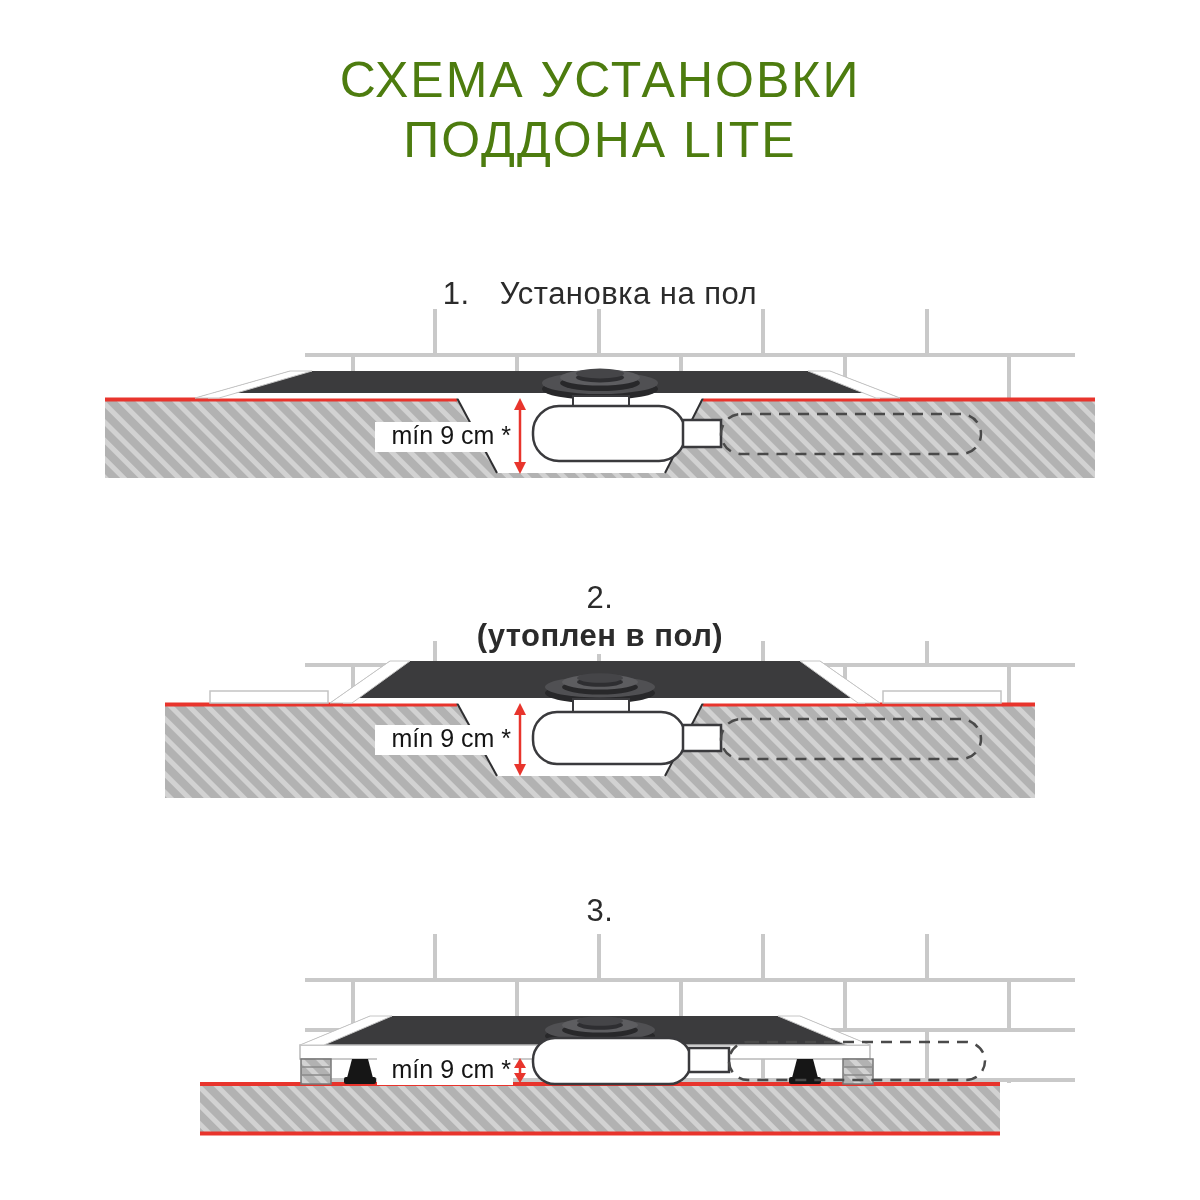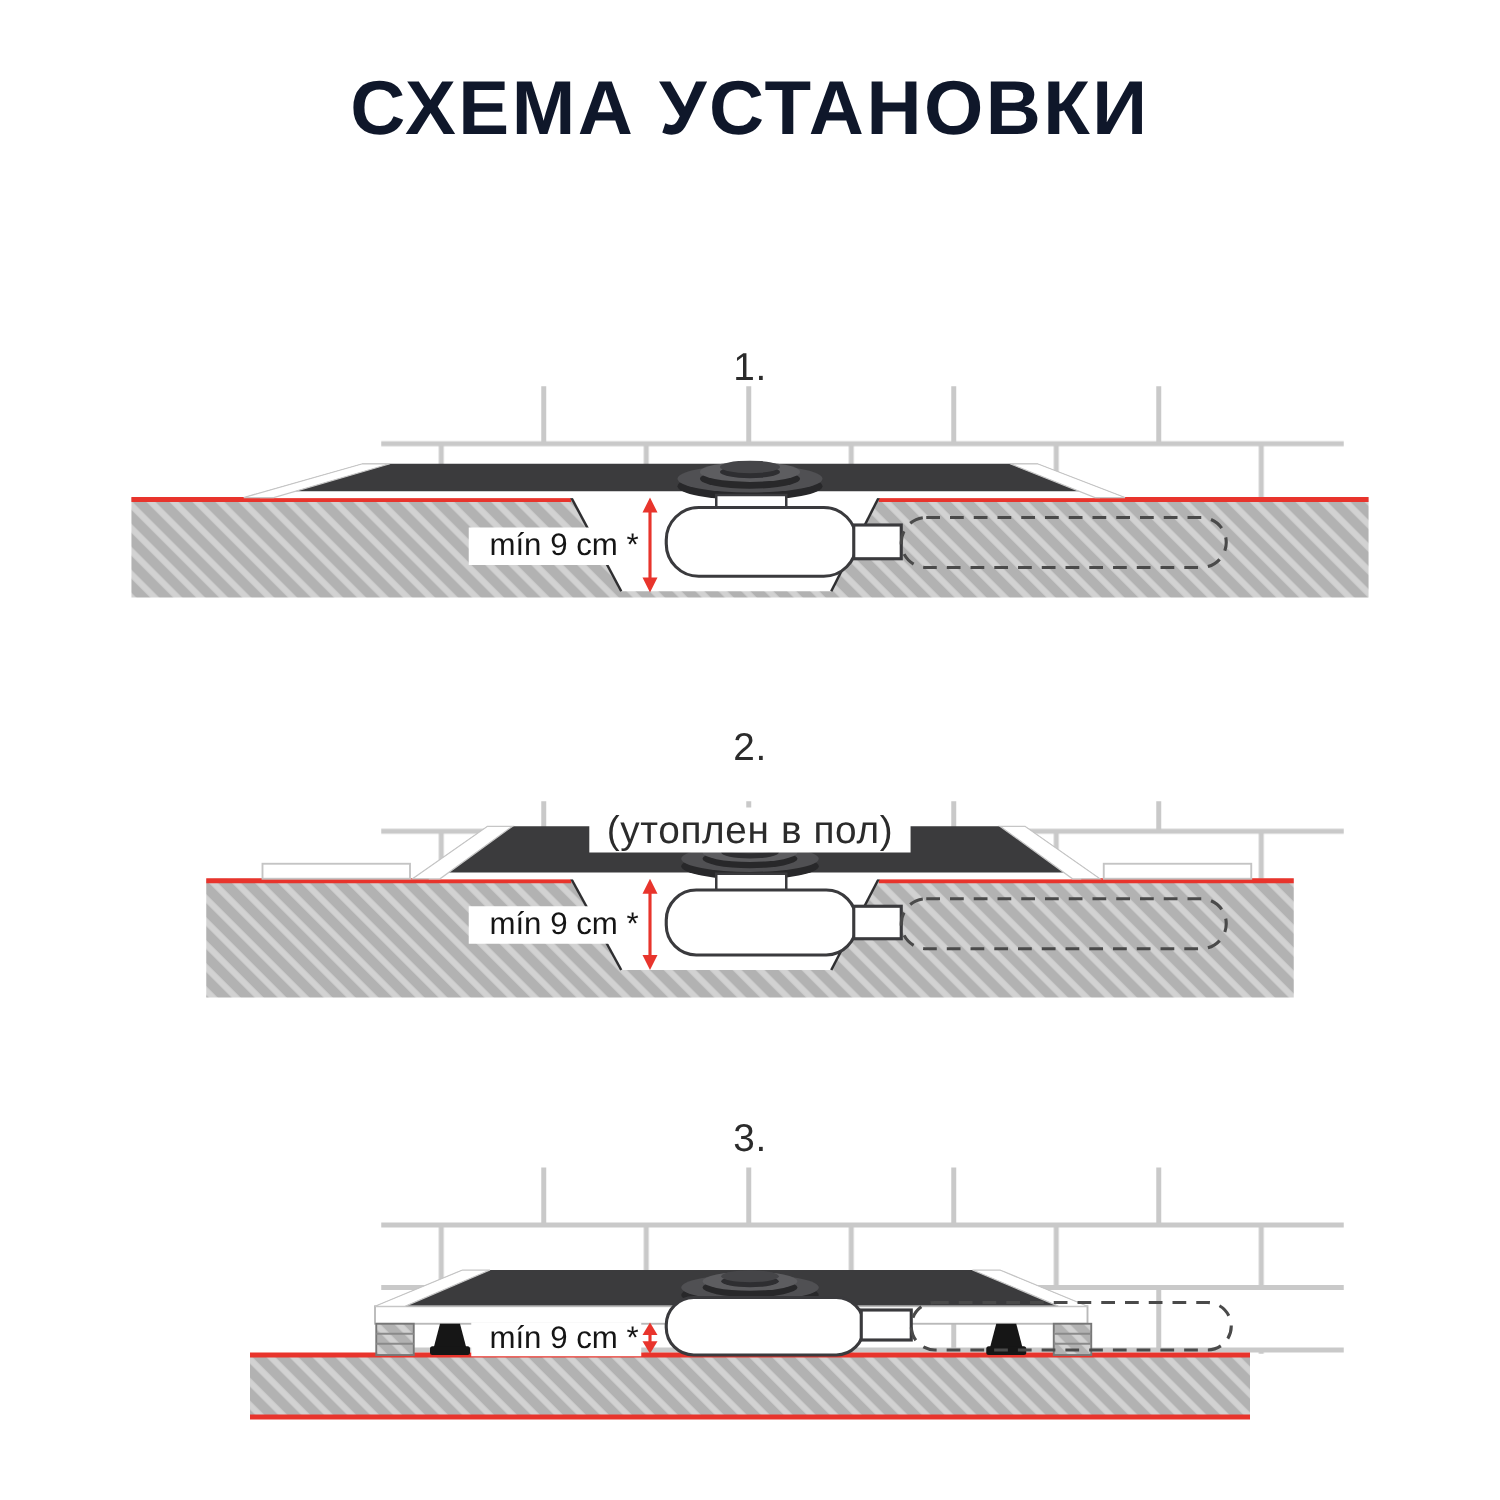--- a/index.html
+++ b/index.html
@@ -2,21 +2,21 @@
 <html><head>
 <meta charset="utf-8">
 <style>
   html,body { margin:0; padding:0; background:#ffffff; }
   .page {
     position:relative; width:1200px; height:1200px; background:#ffffff;
     font-family:"Liberation Sans", sans-serif; overflow:hidden; margin:0 auto;
   }
   .main-title {
     position:absolute; top:50px; left:0; width:100%;
-    text-align:center; font-size:61px; font-weight:700; color:#0f172a;
+    text-align:center; font-size:50px; font-weight:400; color:#4d7c0f;
     letter-spacing:2px; line-height:1.2;
   }
   .section-heading {
     position:absolute; left:0; width:100%;
     display:flex; justify-content:center; gap:30px;
     font-size:31px; color:#2b2b2b; letter-spacing:0.5px; z-index:3;
   }
   .section-subtitle {
     position:absolute; left:50%; transform:translateX(-50%);
     font-size:31px; color:#2b2b2b; letter-spacing:0.5px;
@@ -41,25 +41,27 @@
       <pattern id="hatch" width="13" height="13" patternUnits="userSpaceOnUse" patternTransform="rotate(-45)">
         <rect width="13" height="13" fill="#b2b2b2"></rect>
         <line x1="6.5" y1="0" x2="6.5" y2="13" stroke="#d2d2d2" stroke-width="5"></line>
       </pattern>
     </defs>
   </svg>
 
   
   <div class="main-title">
     <div>СХЕМА УСТАНОВКИ</div>
+    <div>ПОДДОНА LITE</div>
   </div>
 
   
   <div class="section-heading" style="top:276px;">
     <span>1.</span>
+    <span>Установка на пол</span>
   </div>
 
   
   <svg class="diagram" style="left:105px; top:303px;" width="990" height="178" viewBox="0 0 990 178">
     <rect x="200" y="6" width="770" height="89" fill="url(#tiles)"></rect>
     <rect x="0" y="95" width="990" height="80" fill="url(#hatch)"></rect>
     <line x1="0" y1="96.5" x2="352" y2="96.5" stroke="#e8342c" stroke-width="4"></line>
     <line x1="598" y1="96.5" x2="990" y2="96.5" stroke="#e8342c" stroke-width="4"></line>
     <g>
       <polygon points="352,95 598,95 560,170 392,170" fill="#ffffff"></polygon>
@@ -92,21 +94,21 @@
       <polygon points="415,171 409,159 421,159"></polygon>
     </g>
     <rect x="270" y="119" width="138" height="30" fill="#ffffff"></rect>
     <text x="406" y="141" text-anchor="end" font-size="25" fill="#151515">mín 9 cm *</text>
   </svg>
 
   
   <div class="section-heading" style="top:580px;">
     <span>2.</span>
   </div>
-  <div class="section-subtitle" style="top:646px;">(утоплен в пол)</div>
+  <div class="section-subtitle" style="top:618px;font-weight:bold;">(утоплен в пол)</div>
 
   
   <svg class="diagram" style="left:105px; top:613px;" width="990" height="190" viewBox="0 0 990 190">
     <rect x="200" y="28" width="770" height="62" fill="url(#tiles)"></rect>
     <rect x="60" y="90" width="870" height="95" fill="url(#hatch)"></rect>
     <line x1="60" y1="91.5" x2="352" y2="91.5" stroke="#e8342c" stroke-width="4"></line>
     <line x1="598" y1="91.5" x2="930" y2="91.5" stroke="#e8342c" stroke-width="4"></line>
     <g>
       <polygon points="352,90 598,90 560,163 392,163" fill="#ffffff"></polygon>
       <line x1="352" y1="90" x2="392" y2="163" stroke="#2f2f31" stroke-width="2"></line>

